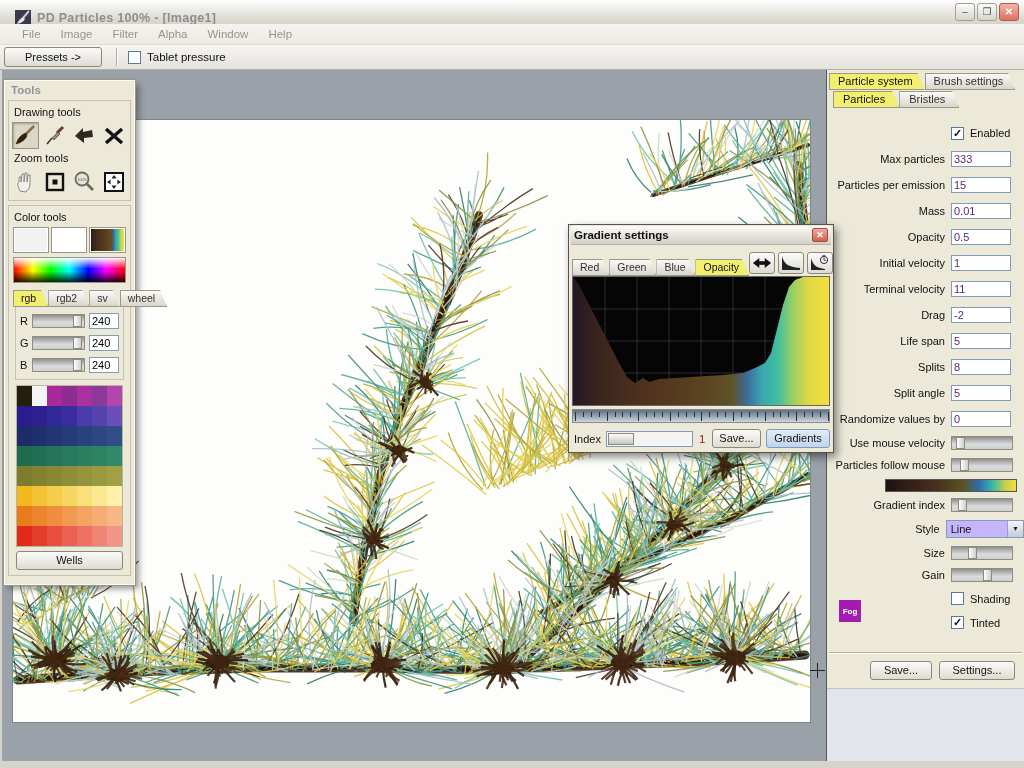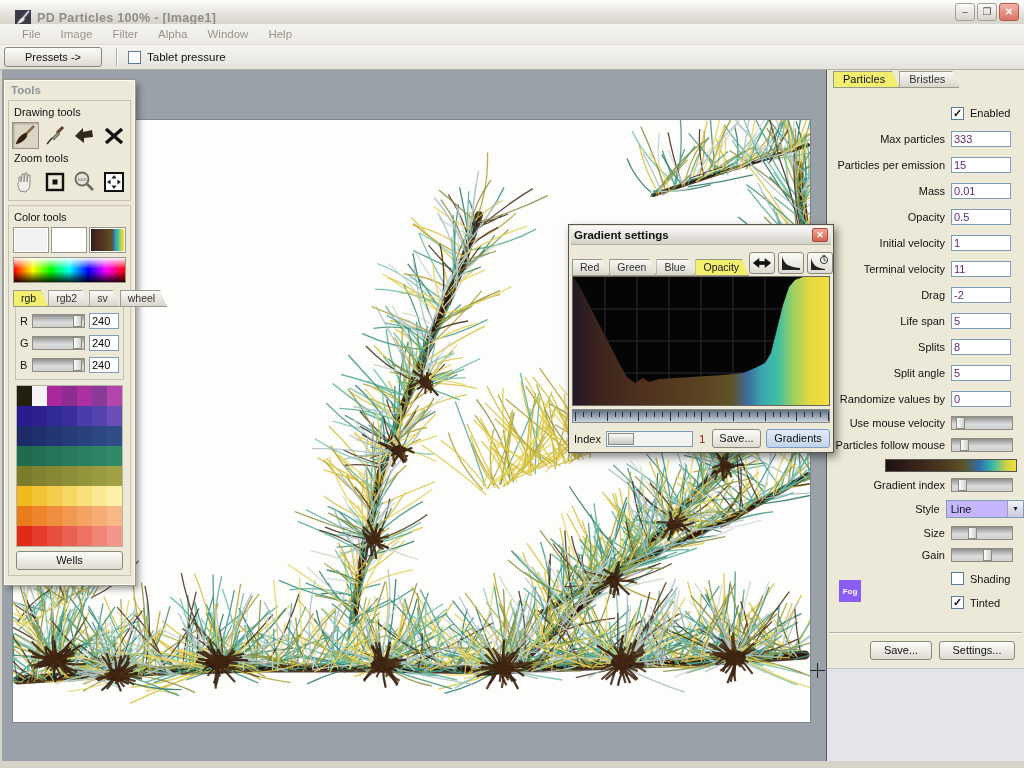--- a/index.html
+++ b/index.html
@@ -123,21 +123,21 @@
   .rp-input { width:60px; height:16px; border:1px solid #7f9db9; background:#fff;
     color:#5a2878; font-size:11px; padding:1px 2px; font-family:"Liberation Sans",sans-serif; }
   .rp-slider { position:relative; width:62px; height:14px; }
   .rp-gradbar { margin-left:58px; width:132px; height:13px; border:1px solid #555; }
   .rp-grad-row { height:18px; display:flex; align-items:center; }
   .rp-select { display:flex; width:82px; height:18px; border:1px solid #7f9db9; background:#c4b5fd; }
   .rp-select .sel-text { flex:1; font-size:11px; padding:2px 0 0 4px; }
   .rp-select .sel-arrow { width:16px; background:linear-gradient(180deg,#f4f4fa,#c8cadb);
     border-left:1px solid #9aa2b8; text-align:center; font-size:7px; line-height:16px; color:#223; }
   .rp-misc { position:relative; height:58px; }
-  .fog-chip { position:absolute; left:12px; top:14px; width:22px; height:22px; background:#8b5cf6;
+  .fog-chip { position:absolute; left:12px; top:14px; width:22px; height:22px; background:#a21caf;
     color:#fff; font-size:8px; font-weight:bold; display:flex; align-items:center; justify-content:center; }
   .rp-cbrow { position:absolute; left:124px; display:flex; align-items:center; gap:6px; }
   .rp-divider { margin:8px 2px 0; border-top:1px solid #b4b1a4; border-bottom:1px solid #fdfcf6; }
   .rp-buttons { display:flex; justify-content:flex-end; gap:7px; padding:7px 9px 0; }
   .rp-save { width:62px; height:19px; }
   .rp-settings { width:76px; height:19px; }
   .rp-bottom { flex:1; margin-top:8px; background:#e4e4eb; border-top:1px solid #c2c2ca; }
 
   .bottom-strip { position:absolute; left:0; top:761px; width:1024px; height:7px; background:#d6d3ca; }
   .left-strip { position:absolute; left:0; top:70px; width:2px; height:691px; background:#d6d3ca; }
@@ -483,20 +483,24 @@
       <div class="idx-slider">
           <div class="idx-handle"></div>
         </div>
       <span class="idx-val">1</span>
       <div class="btn dlg-save" style="line-height:17px;">Save...</div>
       <div class="btn dlg-gradients" style="line-height:17px;">Gradients</div>
     </div>
   </div>
 
   <div class="right-panel">
+    <div class="rp-tabs" id="rpTabs">
+        <div class="tab sel">Particle system</div>
+        <div class="tab">Brush settings</div>
+      </div>
     <div class="rp-subtabs" id="rpSubtabs">
         <div class="tab sel">Particles</div>
         <div class="tab">Bristles</div>
       </div>
     <div class="rp-content" id="rpContent">
         <div class="rp-row f">
           <div class="rp-lab"></div>
           <span class="cb">✓</span>
           <span style="margin-left: 6px;">Enabled</span>
         </div>

